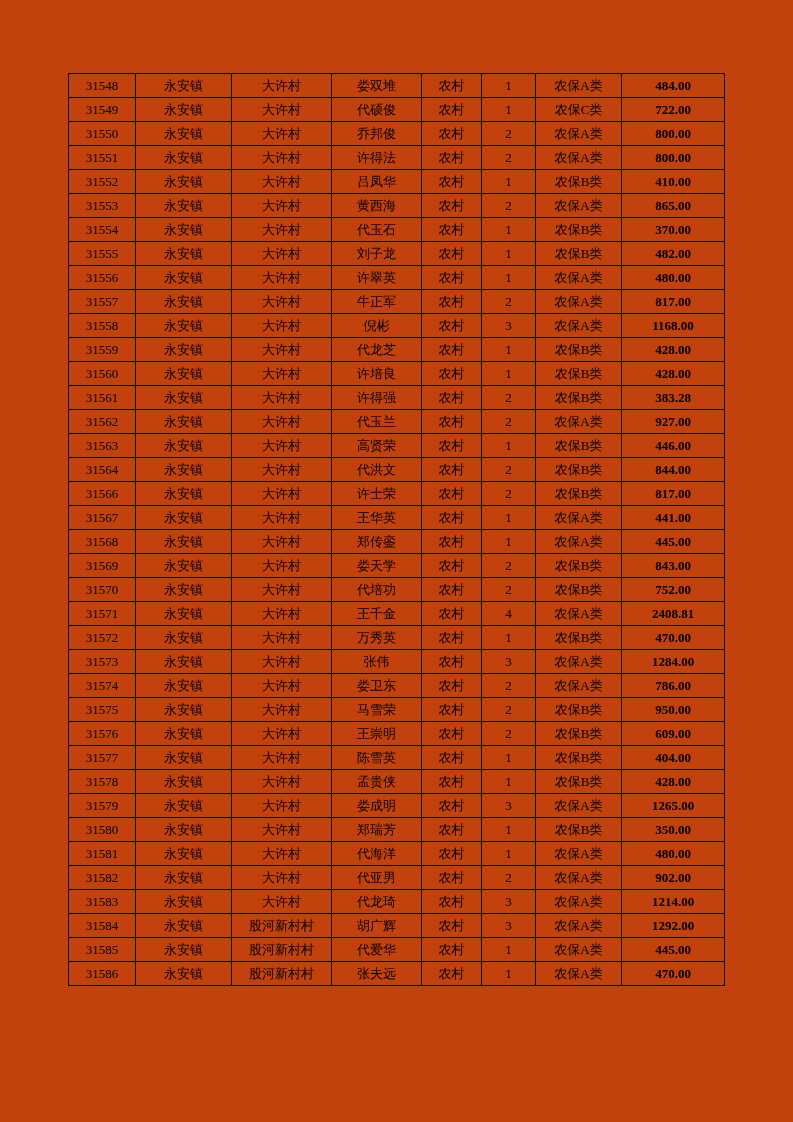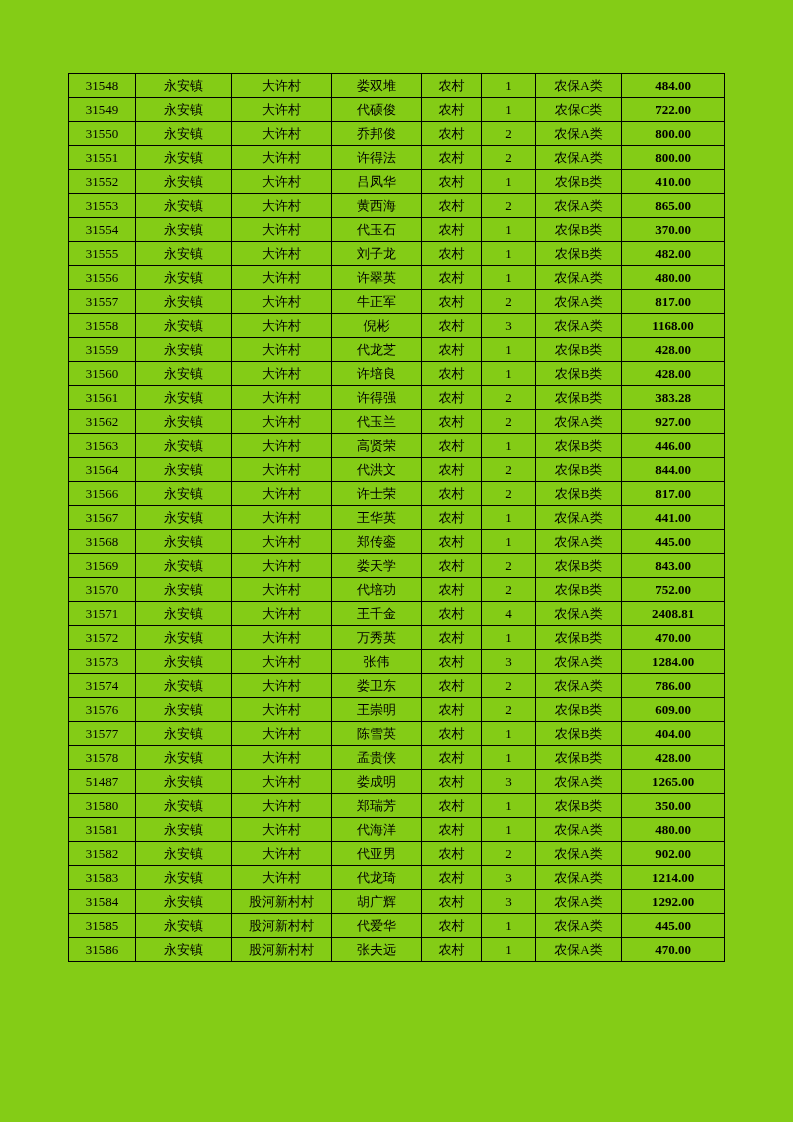--- a/index.html
+++ b/index.html
@@ -4,21 +4,21 @@
 <style>
   html, body {
     margin: 0;
     padding: 0;
     background: #ffffff;
   }
   .page {
     position: relative;
     width: 793px;
     height: 1122px;
-    background: #84cc16;
+    background: #c2410c;
     overflow: hidden;
     font-family: "Liberation Serif", "DejaVu Serif", serif;
     color: #000000;
   }
   table.payment-table {
     position: absolute;
     left: 68px;
     top: 73px;
     width: 656px;
     border-collapse: collapse;
@@ -310,20 +310,30 @@
           <td class="col-0">31574</td>
           <td class="col-1">永安镇</td>
           <td class="col-2">大许村</td>
           <td class="col-3">娄卫东</td>
           <td class="col-4">农村</td>
           <td class="col-5">2</td>
           <td class="col-6">农保A类</td>
           <td class="col-7">786.00</td>
         </tr>
         <tr>
+          <td class="col-0">31575</td>
+          <td class="col-1">永安镇</td>
+          <td class="col-2">大许村</td>
+          <td class="col-3">马雪荣</td>
+          <td class="col-4">农村</td>
+          <td class="col-5">2</td>
+          <td class="col-6">农保B类</td>
+          <td class="col-7">950.00</td>
+        </tr>
+        <tr>
           <td class="col-0">31576</td>
           <td class="col-1">永安镇</td>
           <td class="col-2">大许村</td>
           <td class="col-3">王崇明</td>
           <td class="col-4">农村</td>
           <td class="col-5">2</td>
           <td class="col-6">农保B类</td>
           <td class="col-7">609.00</td>
         </tr>
         <tr>
@@ -340,21 +350,21 @@
           <td class="col-0">31578</td>
           <td class="col-1">永安镇</td>
           <td class="col-2">大许村</td>
           <td class="col-3">孟贵侠</td>
           <td class="col-4">农村</td>
           <td class="col-5">1</td>
           <td class="col-6">农保B类</td>
           <td class="col-7">428.00</td>
         </tr>
         <tr>
-          <td class="col-0">51487</td>
+          <td class="col-0">31579</td>
           <td class="col-1">永安镇</td>
           <td class="col-2">大许村</td>
           <td class="col-3">娄成明</td>
           <td class="col-4">农村</td>
           <td class="col-5">3</td>
           <td class="col-6">农保A类</td>
           <td class="col-7">1265.00</td>
         </tr>
         <tr>
           <td class="col-0">31580</td>

